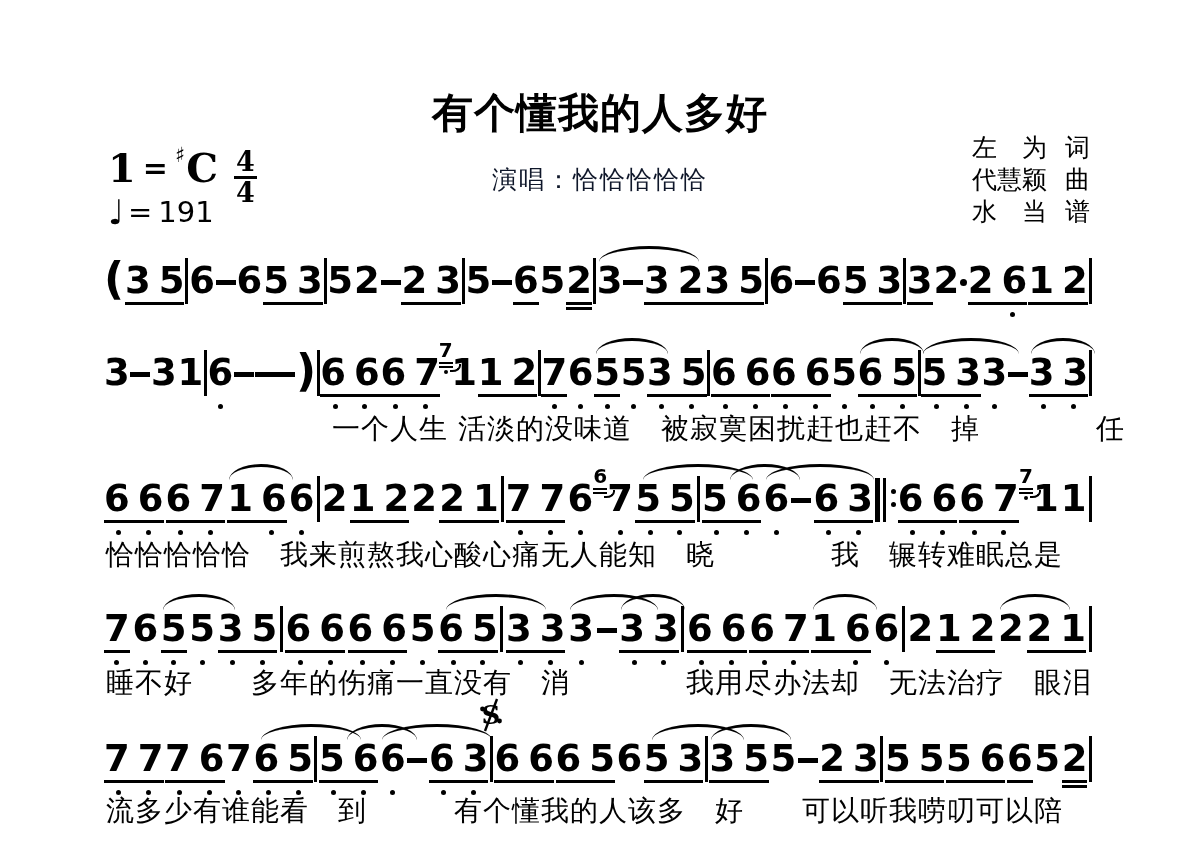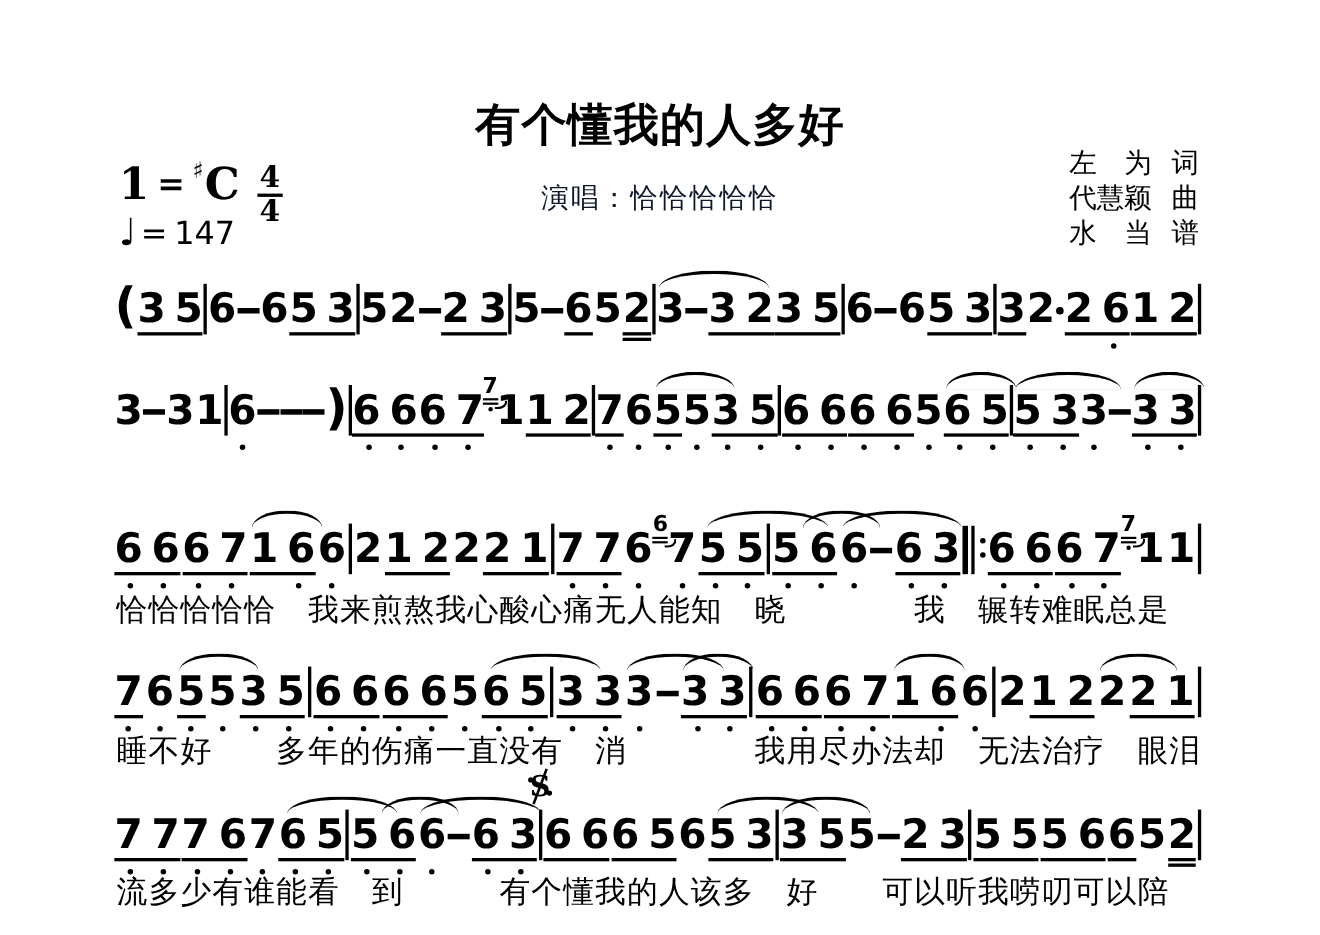--- a/index.html
+++ b/index.html
@@ -82,21 +82,21 @@
     <span class="kC">C</span>
     <span class="ktime">
       <span class="mt">4</span>
       <span class="mb">4</span>
     </span>
   </div>
 
   <div class="tempo">
     <span class="tn">♩</span>
     <span class="teq">=</span>
-    <span class="tbpm">147</span>
+    <span class="tbpm">191</span>
   </div>
 
   <div class="subtitle">演唱：恰恰恰恰恰</div>
 
   <div class="credits">
     <div class="credit">
       <span class="cname">左　为</span>
       <span class="crole">词</span>
     </div>
     <div class="credit">
@@ -1478,17 +1478,18 @@
         </span>
         <span class="dt"></span>
       </span>
       <span class="tok barline">
         <span class="gs">
           <i class="bline"></i>
         </span>
       </span>
     </div>
 
+  <div class="lyrics lyr2">一个人生 活淡的没味道　被寂寞困扰赶也赶不　掉　　　　任</div>
   <div class="lyrics lyr3">恰恰恰恰恰　我来煎熬我心酸心痛无人能知　晓　　　　我　辗转难眠总是</div>
   <div class="lyrics lyr5">流多少有谁能看　到　　　有个懂我的人该多　好　　可以听我唠叨可以陪</div>
   <div class="lyrics lyr4">睡不好　　多年的伤痛一直没有　消　　　　我用尽办法却　无法治疗　眼泪</div>
 
 </div>
 
 </body></html>

